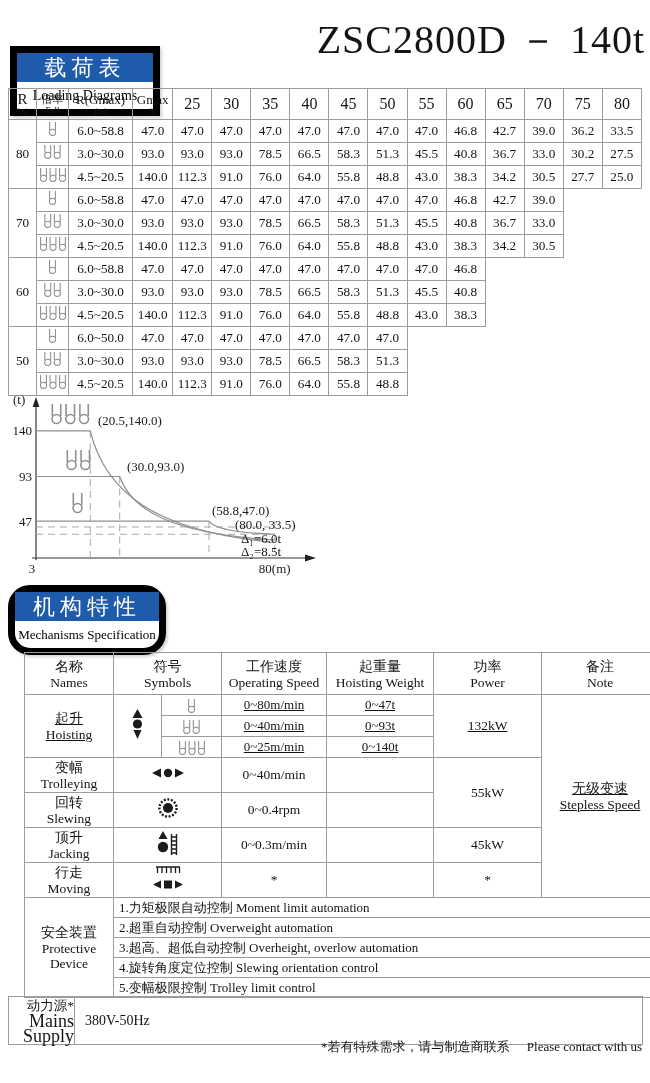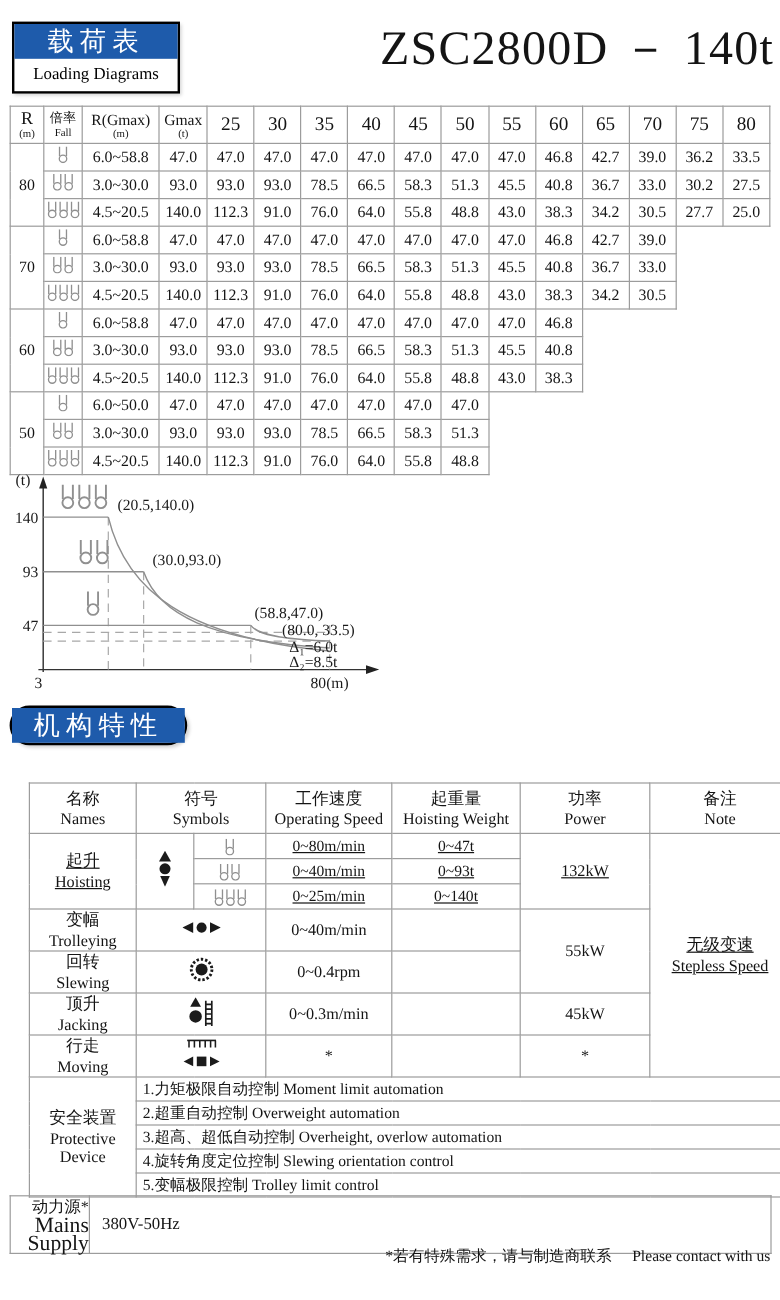--- a/index.html
+++ b/index.html
@@ -1,25 +1,25 @@
 <!DOCTYPE html>
 <html><head>
 <meta charset="utf-8">
 <style>
   html,body{margin:0;padding:0;background:#ffffff;}
   .page{position:relative;width:650px;height:1083px;background:#fff;overflow:hidden;
         font-family:"Liberation Serif","DejaVu Serif",serif;color:#141414;}
 
   
-  .badge{position:absolute;border:2px solid #000000;background:#fff;box-shadow:2px 2px 3px rgba(0,0,0,.18);}
+  .badge{position:absolute;border:7px solid #000000;background:#fff;box-shadow:2px 2px 3px rgba(0,0,0,.18);margin-top:28px;}
   .badge .bzh{display:block;background:#1e5bab;color:#fff;text-align:center;
               font-size:22px;line-height:29px;letter-spacing:5px;}
   .badge .ben{display:block;text-align:center;font-size:14px;line-height:27px;color:#000;white-space:nowrap;}
   #badge1{left:10px;top:18px;width:136px;}
-  #badge2{left:8px;top:588px;width:144px;border-radius:22px;}
+  #badge2{left:8px;top:557px;width:144px;border-radius:22px;}
   #badge2 .ben{font-size:13px;}
 
   .main-title{position:absolute;left:255px;top:12px;width:390px;text-align:right;
               font-size:40px;letter-spacing:1px;white-space:nowrap;}
 
   
   table{border-collapse:collapse;table-layout:fixed;}
   #load-table{position:absolute;left:8px;top:88px;width:634px;}
   #load-table th,#load-table td{border:1px solid #9c9c9c;text-align:center;vertical-align:middle;
               padding:0;overflow:hidden;white-space:nowrap;}
@@ -408,20 +408,21 @@
       <text x="227" y="141" font-size="13">(80.0, 33.5)</text>
       <text x="233" y="155" font-size="13">Δ₁=6.0t</text>
       <text x="233" y="168" font-size="13">Δ₂=8.5t</text>
     </svg>
 
   <div id="notes">
   </div>
 
   <div class="badge" id="badge2">
     <span class="bzh">机构特性</span>
+    <span class="ben">Mechanisms Specification</span>
   </div>
 
   <table id="mech-table">
     <colgroup>
       <col style="width:89px">
         <col style="width:48px">
         <col style="width:60px">
         <col style="width:105px">
       <col style="width:107px">
         <col style="width:108px">

